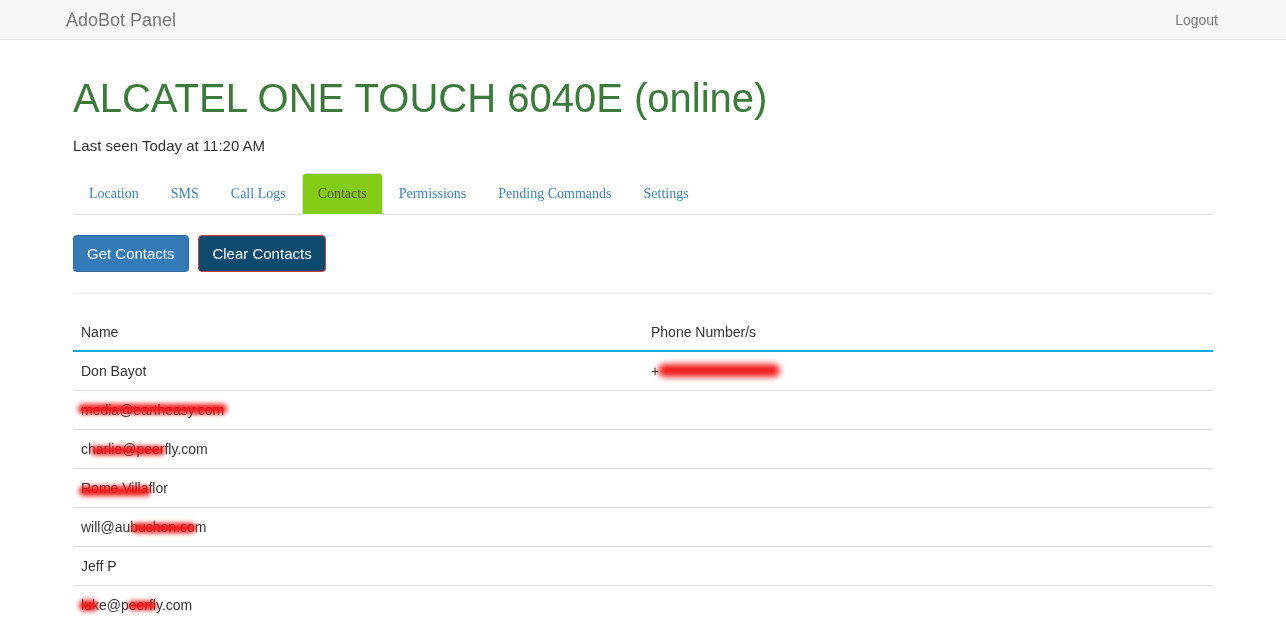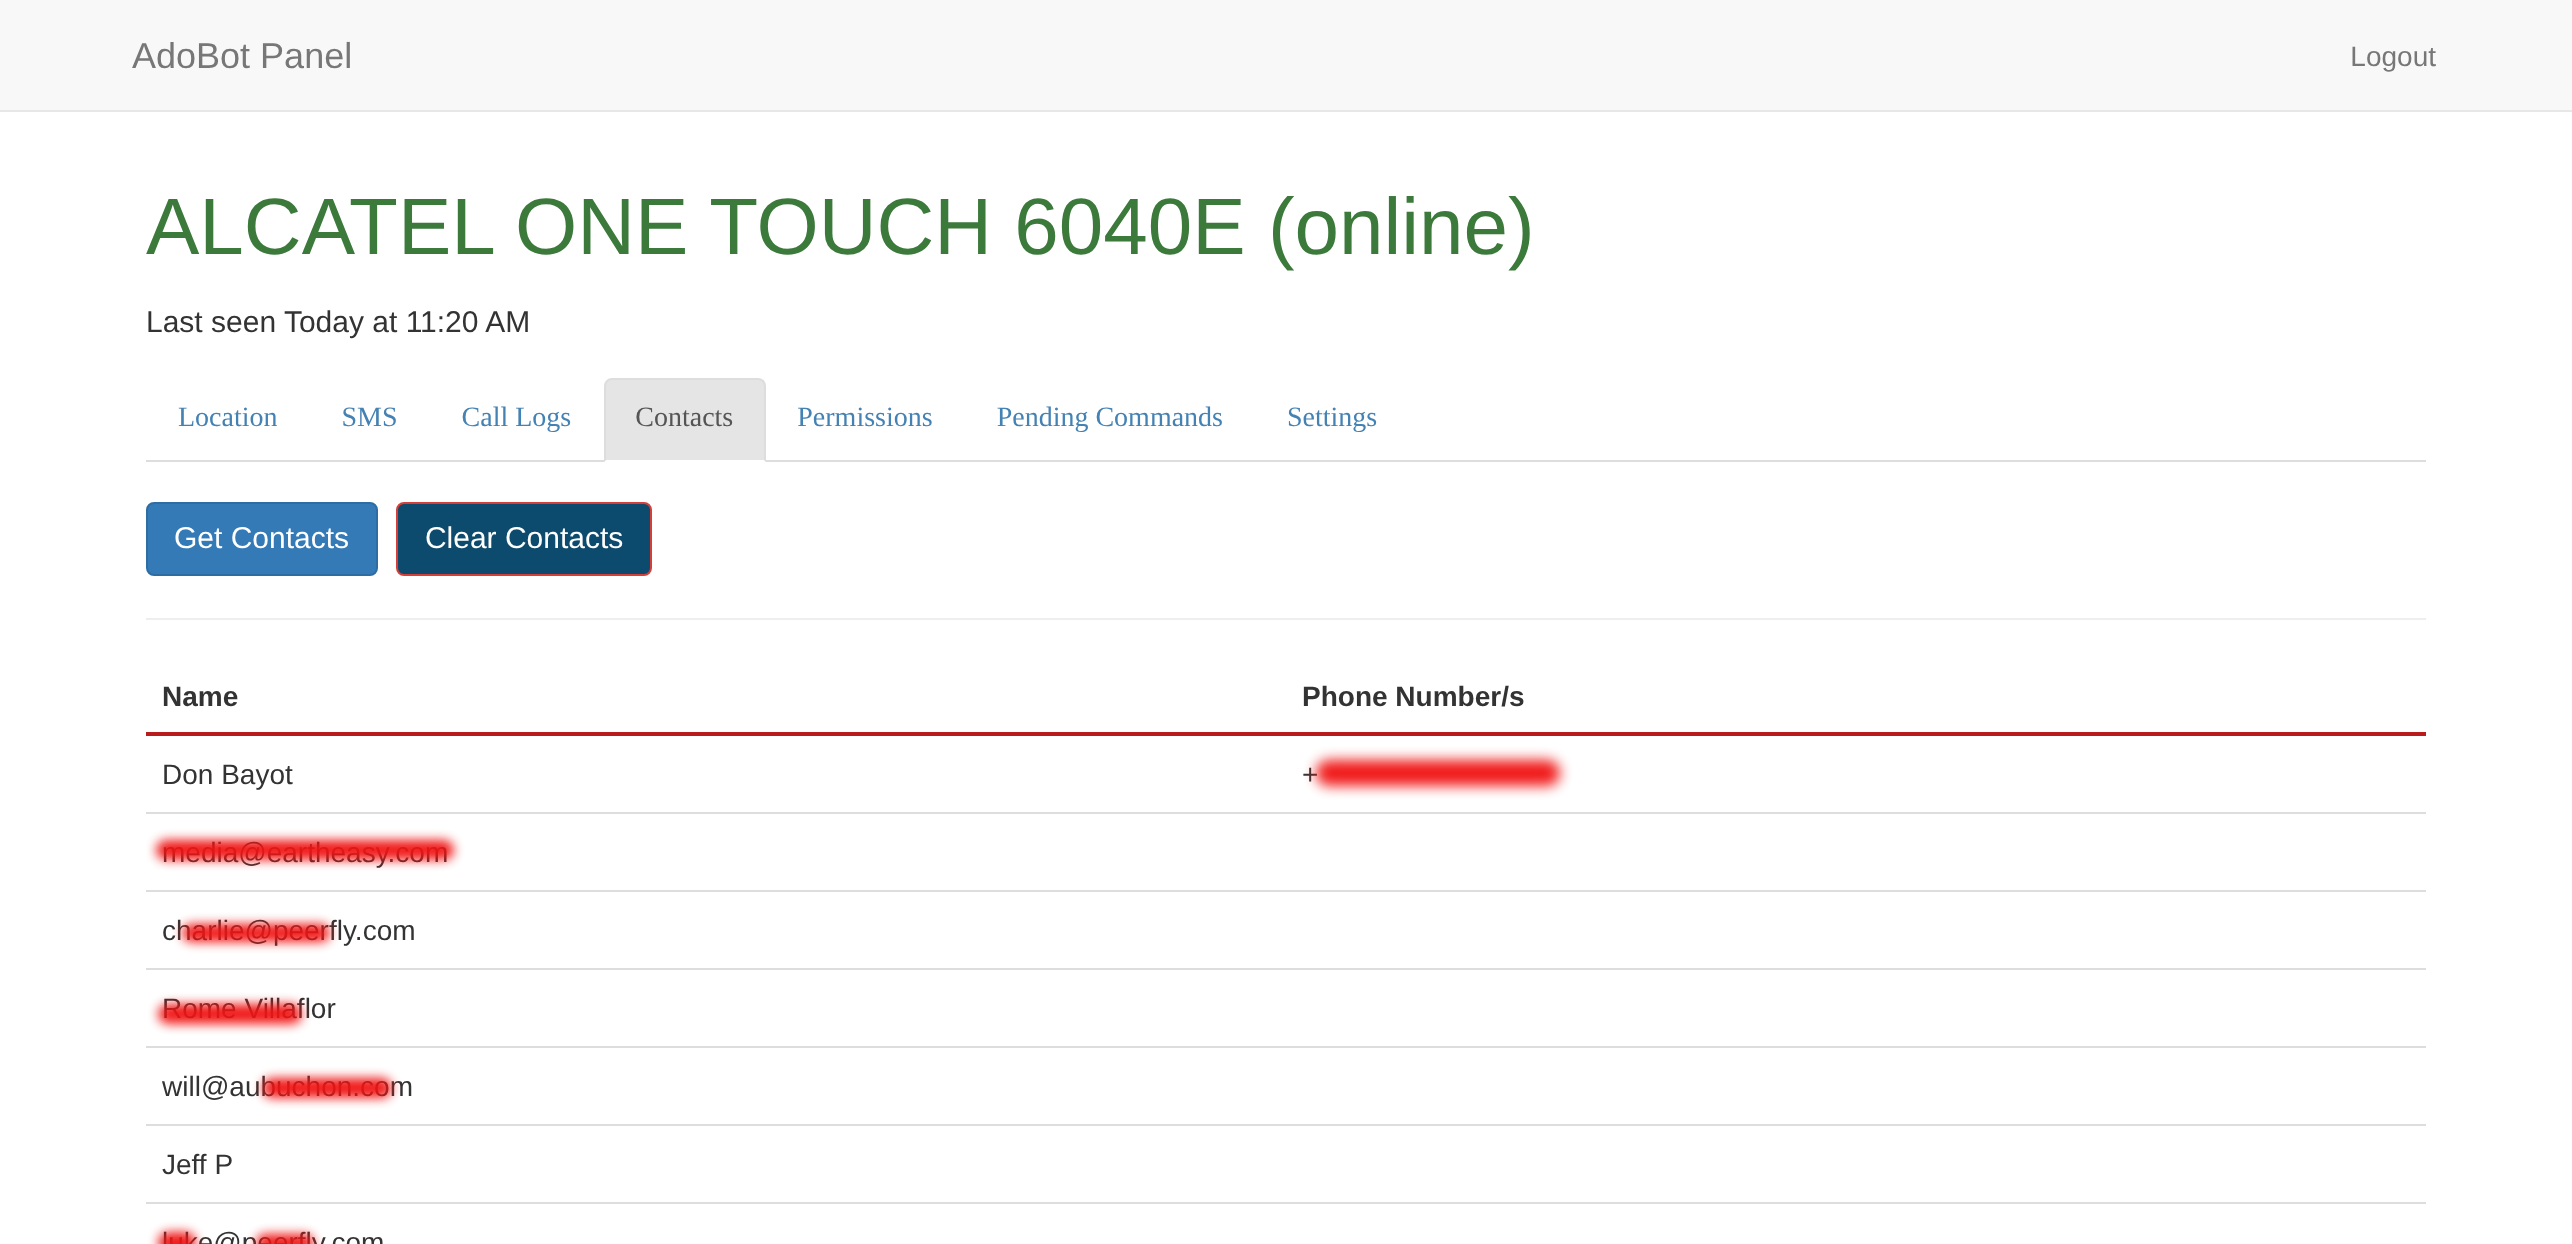--- a/index.html
+++ b/index.html
@@ -13,21 +13,21 @@
     background: #ffffff;
     font-family: "Liberation Sans", sans-serif;
     font-size: 14px;
     line-height: 1.428571429;
     color: #333333;
     -webkit-font-smoothing: antialiased;
   }
 
   
   .navbar {
-    height: 56px;
+    height: 40px;
     background: #f8f8f8;
     border-bottom: 1px solid #e7e7e7;
     box-sizing: border-box;
     display: flex;
     align-items: center;
     justify-content: space-between;
     padding: 0 68px 0 66px;
   }
   .navbar-brand {
     font-size: 18px;
@@ -91,21 +91,21 @@
     line-height: 1.428571429;
     font-size: 14px;
     color: #4582b4;
     text-decoration: none;
     border: 1px solid transparent;
     border-radius: 4px 4px 0 0;
     box-sizing: border-box;
   }
   .nav-tabs li.active a {
     color: #555555;
-    background-color: #e5e5e5;
+    background-color: #84cc16;
     border: 1px solid #dddddd;
     border-bottom-color: #ffffff;
     cursor: default;
   }
 
   
   .toolbar {
     padding-top: 20px;
   }
   .btn {
@@ -141,25 +141,25 @@
 
   
   table.contacts {
     width: 100%;
     border-collapse: collapse;
     margin-top: 20px;
     table-layout: fixed;
   }
   table.contacts th {
     text-align: left;
-    font-weight: bold;
+    font-weight: normal;
     font-size: 14px;
     color: #333333;
     padding: 8px;
-    border-bottom: 2px solid #b91c1c;
+    border-bottom: 2px solid #0ea5e9;
     vertical-align: bottom;
   }
   table.contacts td {
     padding: 9px 8px;
     font-size: 14px;
     color: #333333;
     border-top: 1px solid #dddddd;
     vertical-align: top;
     overflow: hidden;
     white-space: nowrap;

